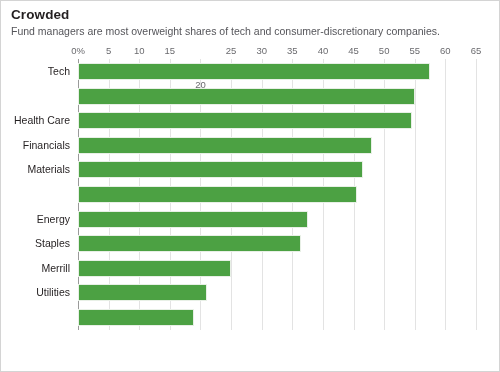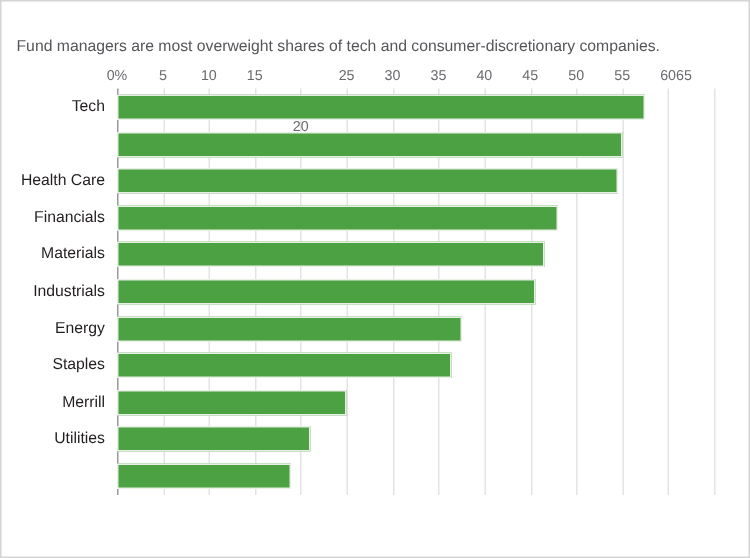--- a/index.html
+++ b/index.html
@@ -109,28 +109,28 @@
     font-size: 9.5px;
     color: #6a6a6e;
     white-space: nowrap;
   }
 </style>
 </head>
 <body>
 
 <div id="figure">
 
+  <div id="chart-title">Crowded</div>
   <div id="chart-subtitle">Fund managers are most overweight shares of tech and consumer-discretionary companies.</div>
 
   <div id="cat-axis">
       <div class="cat-label" style="top: 4px;">Tech</div>
       <div class="cat-label" style="top: 53.2px;">Health Care</div>
       <div class="cat-label" style="top: 77.8px;">Financials</div>
       <div class="cat-label" style="top: 102.4px;">Materials</div>
-      <div class="cat-label" style="top: 127px;">Industrials</div>
       <div class="cat-label" style="top: 151.6px;">Energy</div>
       <div class="cat-label" style="top: 176.2px;">Staples</div>
       <div class="cat-label" style="top: 200.8px;">Merrill</div>
       <div class="cat-label" style="top: 225.4px;">Utilities</div>
     </div>
 
   <div id="plot">
     <div id="gridlines">
         <div class="gridline axis-zero" style="left: 0px;"></div>
         <div class="tick-label" style="left: 0px;">0%</div>
@@ -152,21 +152,21 @@
         <div class="tick-label" style="left: 244.923px;">40</div>
         <div class="gridline" style="left: 275.538px;"></div>
         <div class="tick-label" style="left: 275.538px;">45</div>
         <div class="gridline" style="left: 306.154px;"></div>
         <div class="tick-label" style="left: 306.154px;">50</div>
         <div class="gridline" style="left: 336.769px;"></div>
         <div class="tick-label" style="left: 336.769px;">55</div>
         <div class="gridline" style="left: 367.385px;"></div>
         <div class="tick-label" style="left: 367.385px;">60</div>
         <div class="gridline" style="left: 398px;"></div>
-        <div class="tick-label" style="left: 378px;">65</div>
+        <div class="tick-label" style="left: 398px;">65</div>
       </div>
     <div id="bars">
         <div class="bar-row" style="top: 4px; width: 398px;">
           <div class="bar" title="Tech: 57.5" style="width: 352.077px; background: rgb(76, 161, 67);"></div>
         </div>
         <div class="bar-row" style="top: 28.6px; width: 398px;">
           <div class="bar" title="Discretionary: 55" style="width: 336.769px; background: rgb(76, 161, 67);"></div>
         </div>
         <div class="bar-row" style="top: 53.2px; width: 398px;">
           <div class="bar" title="Health Care: 54.5" style="width: 333.708px; background: rgb(76, 161, 67);"></div>

